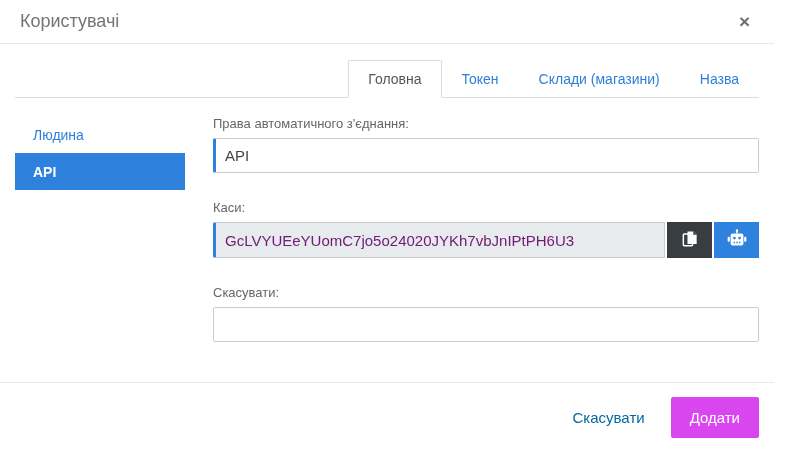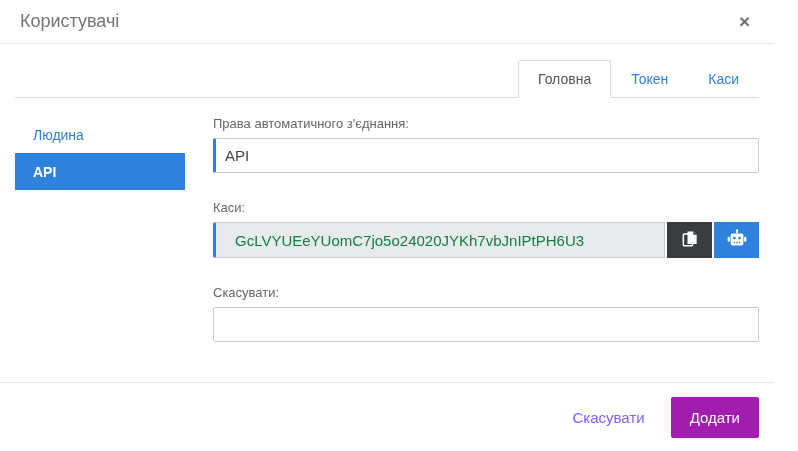--- a/index.html
+++ b/index.html
@@ -54,61 +54,62 @@
     width: 100%; height: 35px; border: 1px solid #c9cdd1; border-radius: 2px;
     padding: 0 11px; font-size: 15px; color: #444; outline: none; background: #fff;
     font-family: "Liberation Sans", sans-serif;
   }
   .accent-left { border-left: 3px solid #2e81dd; padding-left: 9px; }
 
   .token-row { display: flex; }
   .token-field {
     flex: 1; height: 36px; background: #e8ebee; border: 1px solid #c9cdd1;
     border-left: 3px solid #2e81dd; border-radius: 2px 0 0 2px;
-    padding: 0 19px; font-size: 15px; color: #15803d; outline: none;
+    padding: 0 9px; font-size: 15px; color: #701a75; outline: none;
     font-family: "Liberation Sans", sans-serif;
   }
   .icon-btn {
     width: 45px; height: 36px; margin-left: 2px; border: none; cursor: pointer;
     display: flex; align-items: center; justify-content: center; padding: 0;
   }
   .btn-dark { background: #383d41; }
   .btn-blue { background: #2e81dd; }
 
   
   .dlg-footer {
     position: absolute; left: 0; right: 0; bottom: 0; height: 69px;
     border-top: 1px solid #e7e7e7; display: flex; align-items: center;
     justify-content: flex-end; padding: 0 15px;
   }
   .btn-cancel {
-    background: none; border: none; font-size: 15px; color: #8b5cf6;
+    background: none; border: none; font-size: 15px; color: #0369a1;
     padding: 9px 18px; cursor: pointer; margin-right: 8px;
     font-family: "Liberation Sans", sans-serif;
   }
   .btn-primary {
-    background: #a21caf; border: none; color: #fff; font-size: 15px;
+    background: #d946ef; border: none; color: #fff; font-size: 15px;
     padding: 12px 19px; border-radius: 2px; cursor: pointer;
     font-family: "Liberation Sans", sans-serif;
   }
 </style>
 </head>
 <body>
 
 <div class="dialog">
 
   <div class="dlg-header">
     <span class="dlg-title">Користувачі</span>
     <span class="dlg-close">×</span>
   </div>
 
   <div class="tabs">
     <div class="tab active">Головна</div>
     <div class="tab">Токен</div>
-    <div class="tab">Каси</div>
+    <div class="tab">Склади (магазини)</div>
+    <div class="tab">Назва</div>
   </div>
 
   <div class="content">
 
     <div class="sidebar">
       <div class="side-item">Людина</div>
       <div class="side-item active">API</div>
     </div>
 
     <div class="form">

